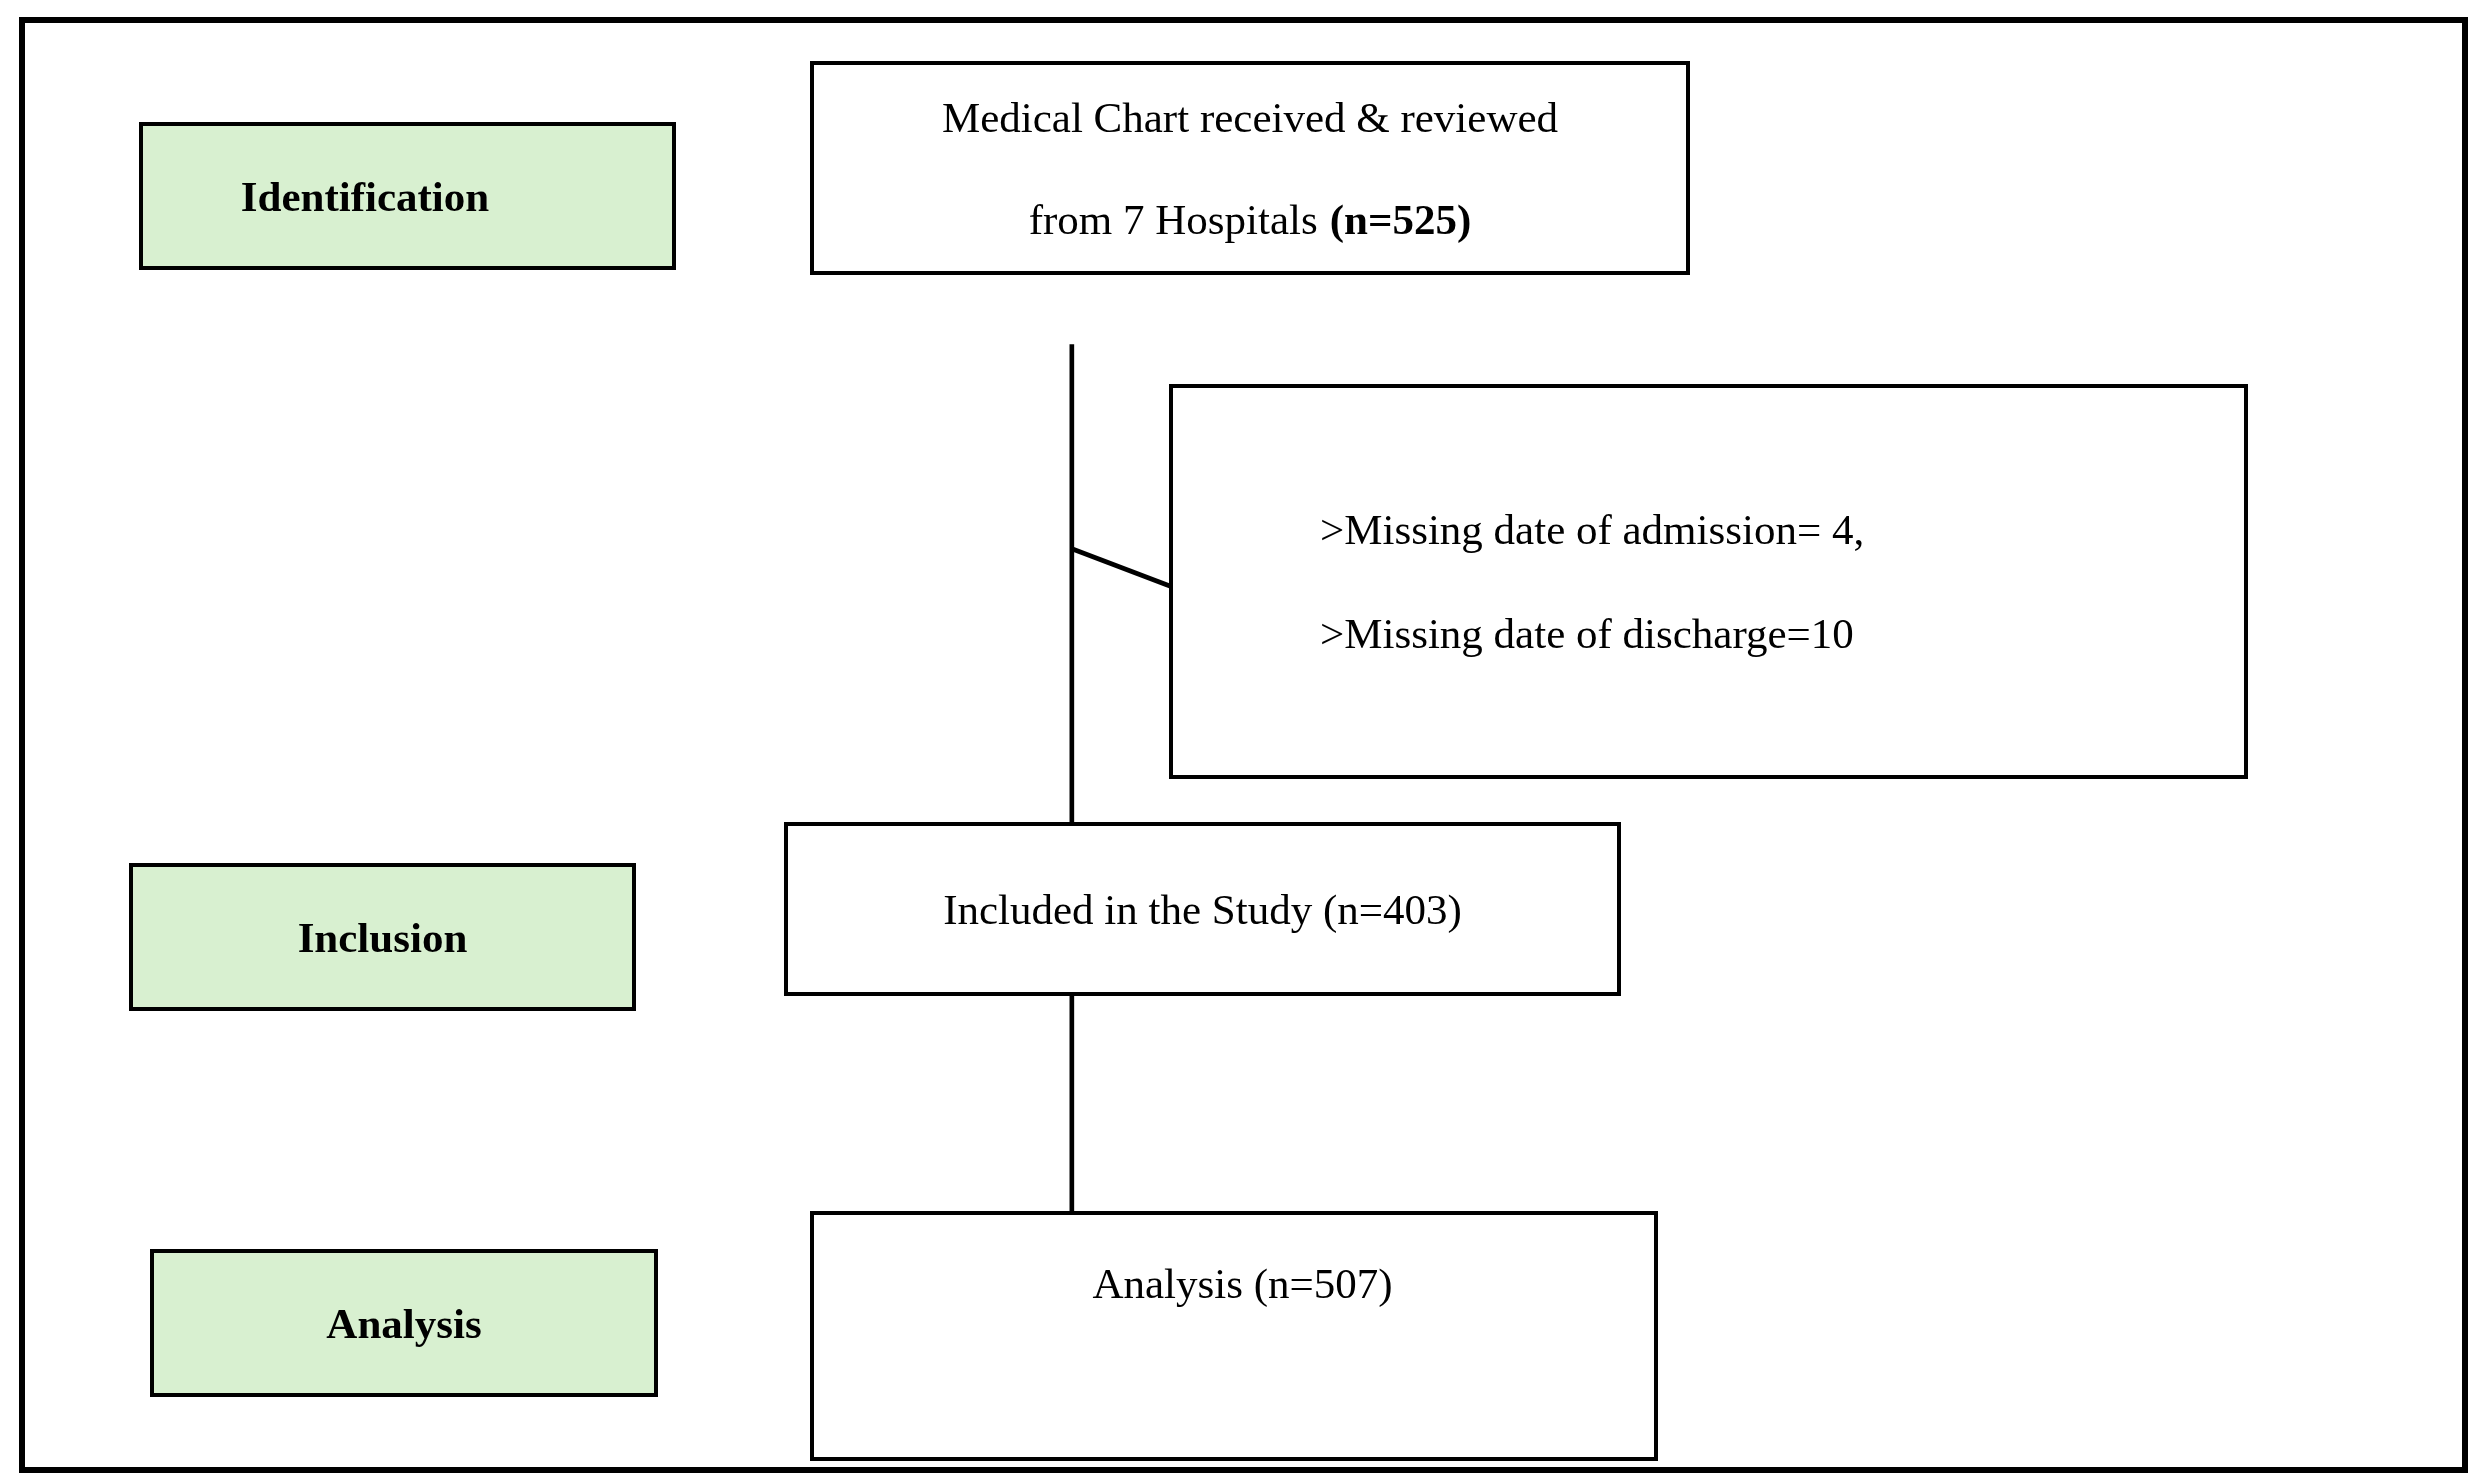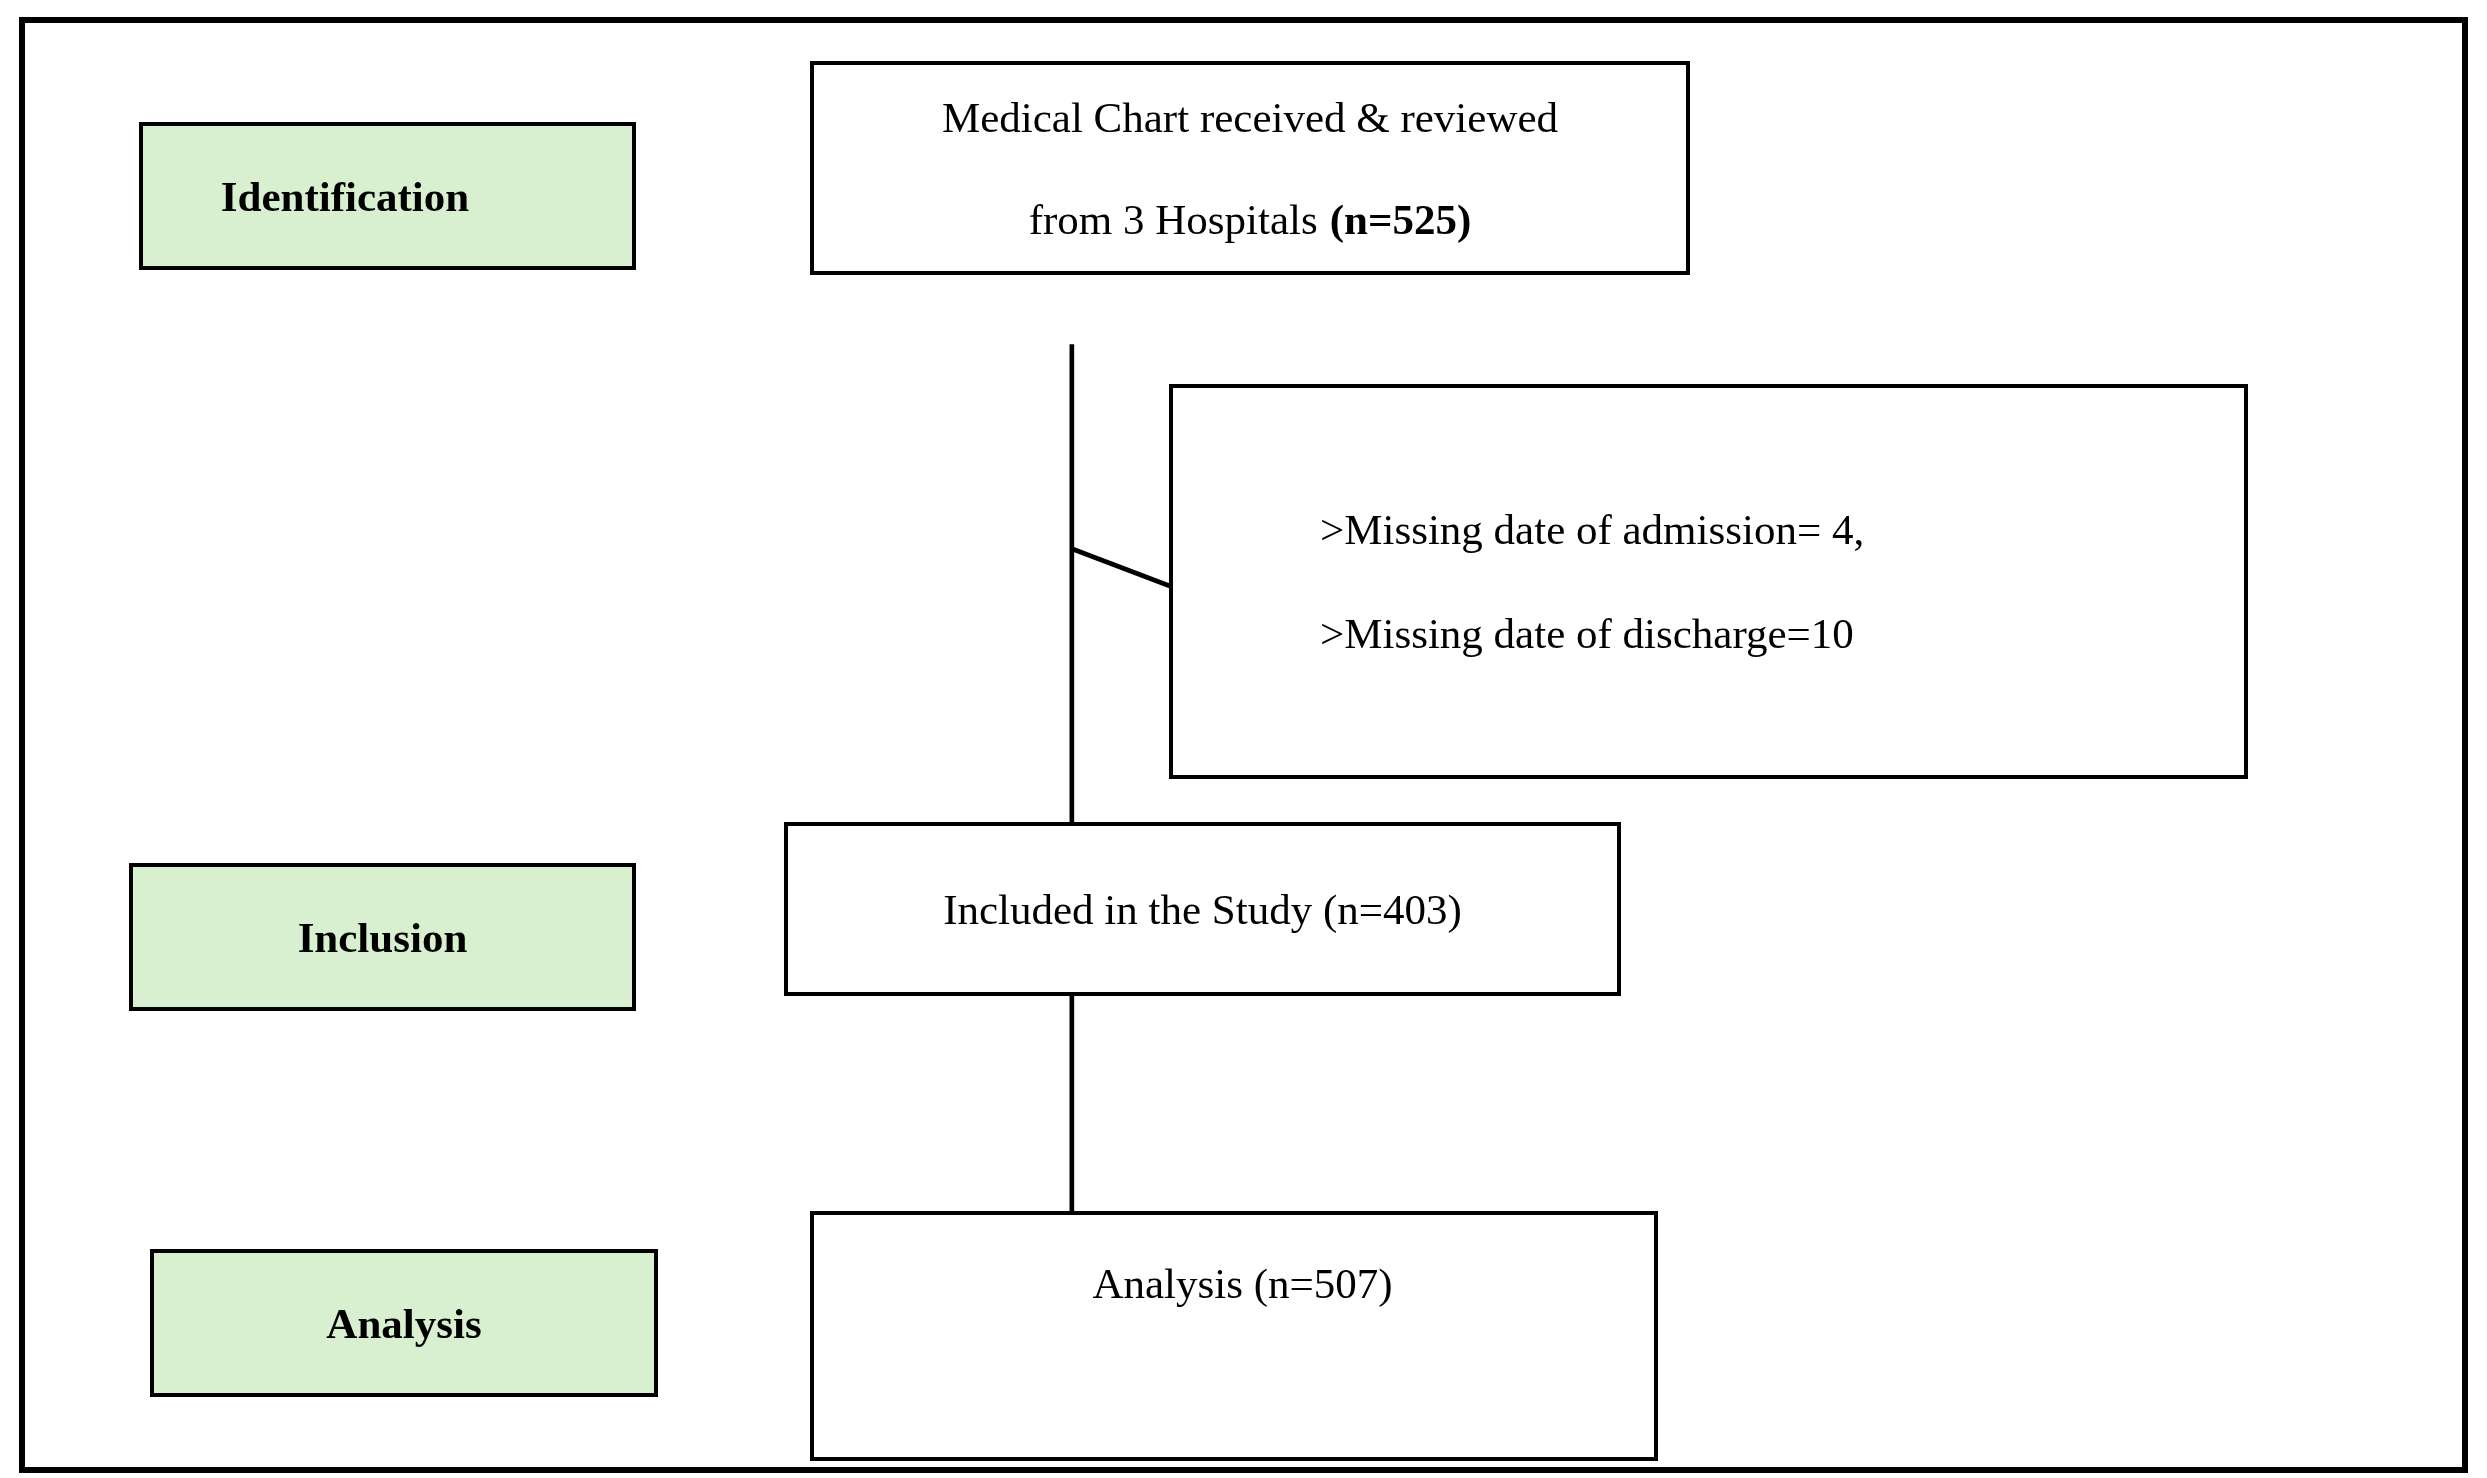--- a/index.html
+++ b/index.html
@@ -39,21 +39,21 @@
     display:flex;justify-content:center;align-items:center;
     font-size:43px;font-weight:bold;
     text-align:center;
   }
   #box-top{left:810px;top:61px;width:880px;height:214px;gap:51px;align-items:center;}
   #box-excluded{left:1169px;top:384px;width:1079px;height:395px;gap:53px;align-items:stretch;}
   #box-excluded .ex-title{text-align:center;}
   #box-excluded .ex-item{text-align:left;padding-left:147px;}
   #box-included{left:784px;top:822px;width:837px;height:174px;}
   #box-analysis{left:810px;top:1211px;width:848px;height:250px;justify-content:flex-start;padding-top:43px;padding-left:17px;}
-  #stage-identification{left:139px;top:122px;width:497px;height:148px;padding-right:85px;}
+  #stage-identification{left:139px;top:122px;width:537px;height:148px;padding-right:85px;}
   #stage-exclusion{left:139px;top:486px;width:504px;height:148px;}
   #stage-inclusion{left:129px;top:863px;width:507px;height:148px;}
   #stage-analysis{left:150px;top:1249px;width:508px;height:148px;}
   .bold-n{font-weight:bold;margin-left:0.28em;margin-top:8px;}
   svg.connectors{position:absolute;left:0;top:0;width:2487px;height:1478px;pointer-events:none;}
 </style>
 </head>
 <body>
 
 <div id="canvas">
@@ -72,21 +72,21 @@
   <div class="stage-box" id="stage-inclusion">
     <span>Inclusion</span>
   </div>
   <div class="stage-box" id="stage-analysis">
     <span>Analysis</span>
   </div>
 
   <div class="white-box" id="box-top">
     <div>Medical Chart received &amp; reviewed</div>
     <div>
-      <span>from 3 Hospitals</span><span class="bold-n">(n=525)</span>
+      <span>from 7 Hospitals</span><span class="bold-n">(n=525)</span>
     </div>
   </div>
 
   <div class="white-box" id="box-excluded">
     <div class="ex-item">&gt;Missing date of admission= 4,</div>
     <div class="ex-item">&gt;Missing date of discharge=10</div>
   </div>
 
   <div class="white-box" id="box-included">
     <div>Included in the Study (n=403)</div>

